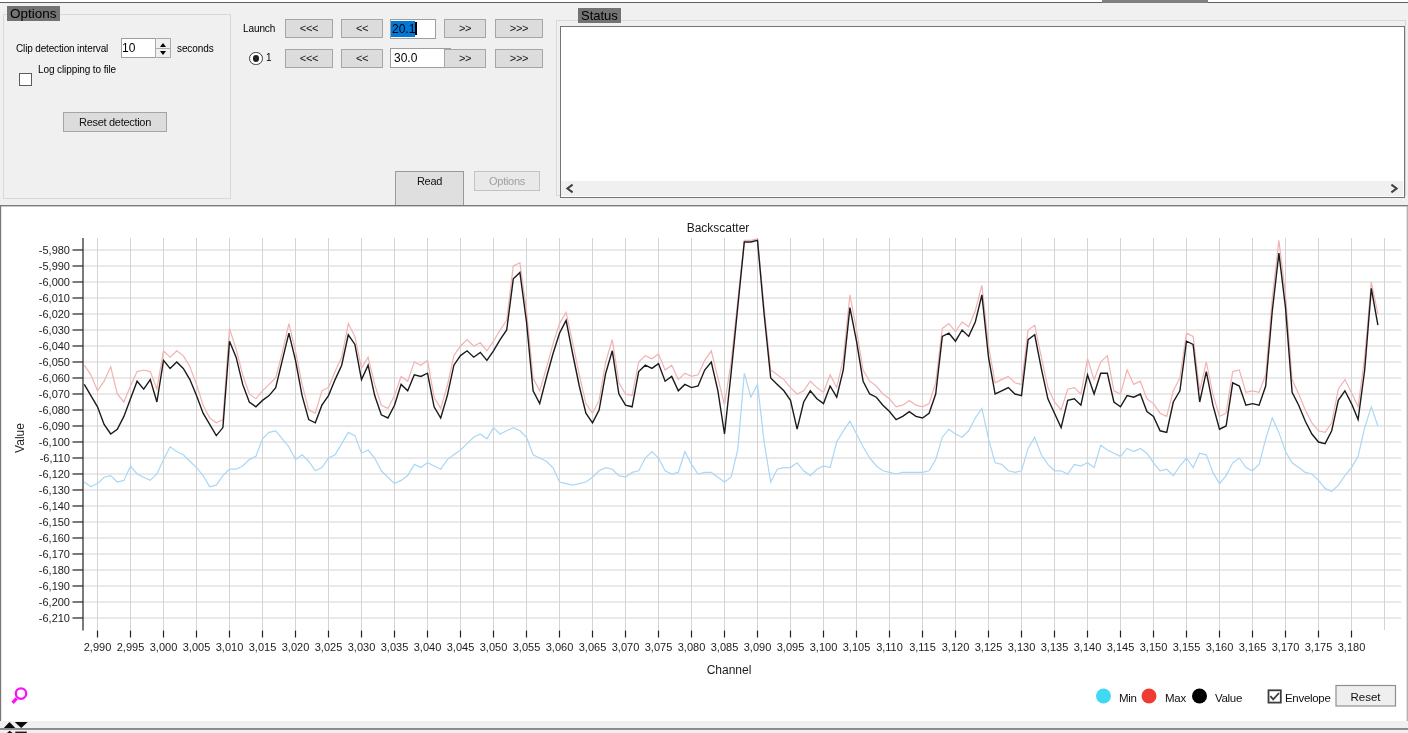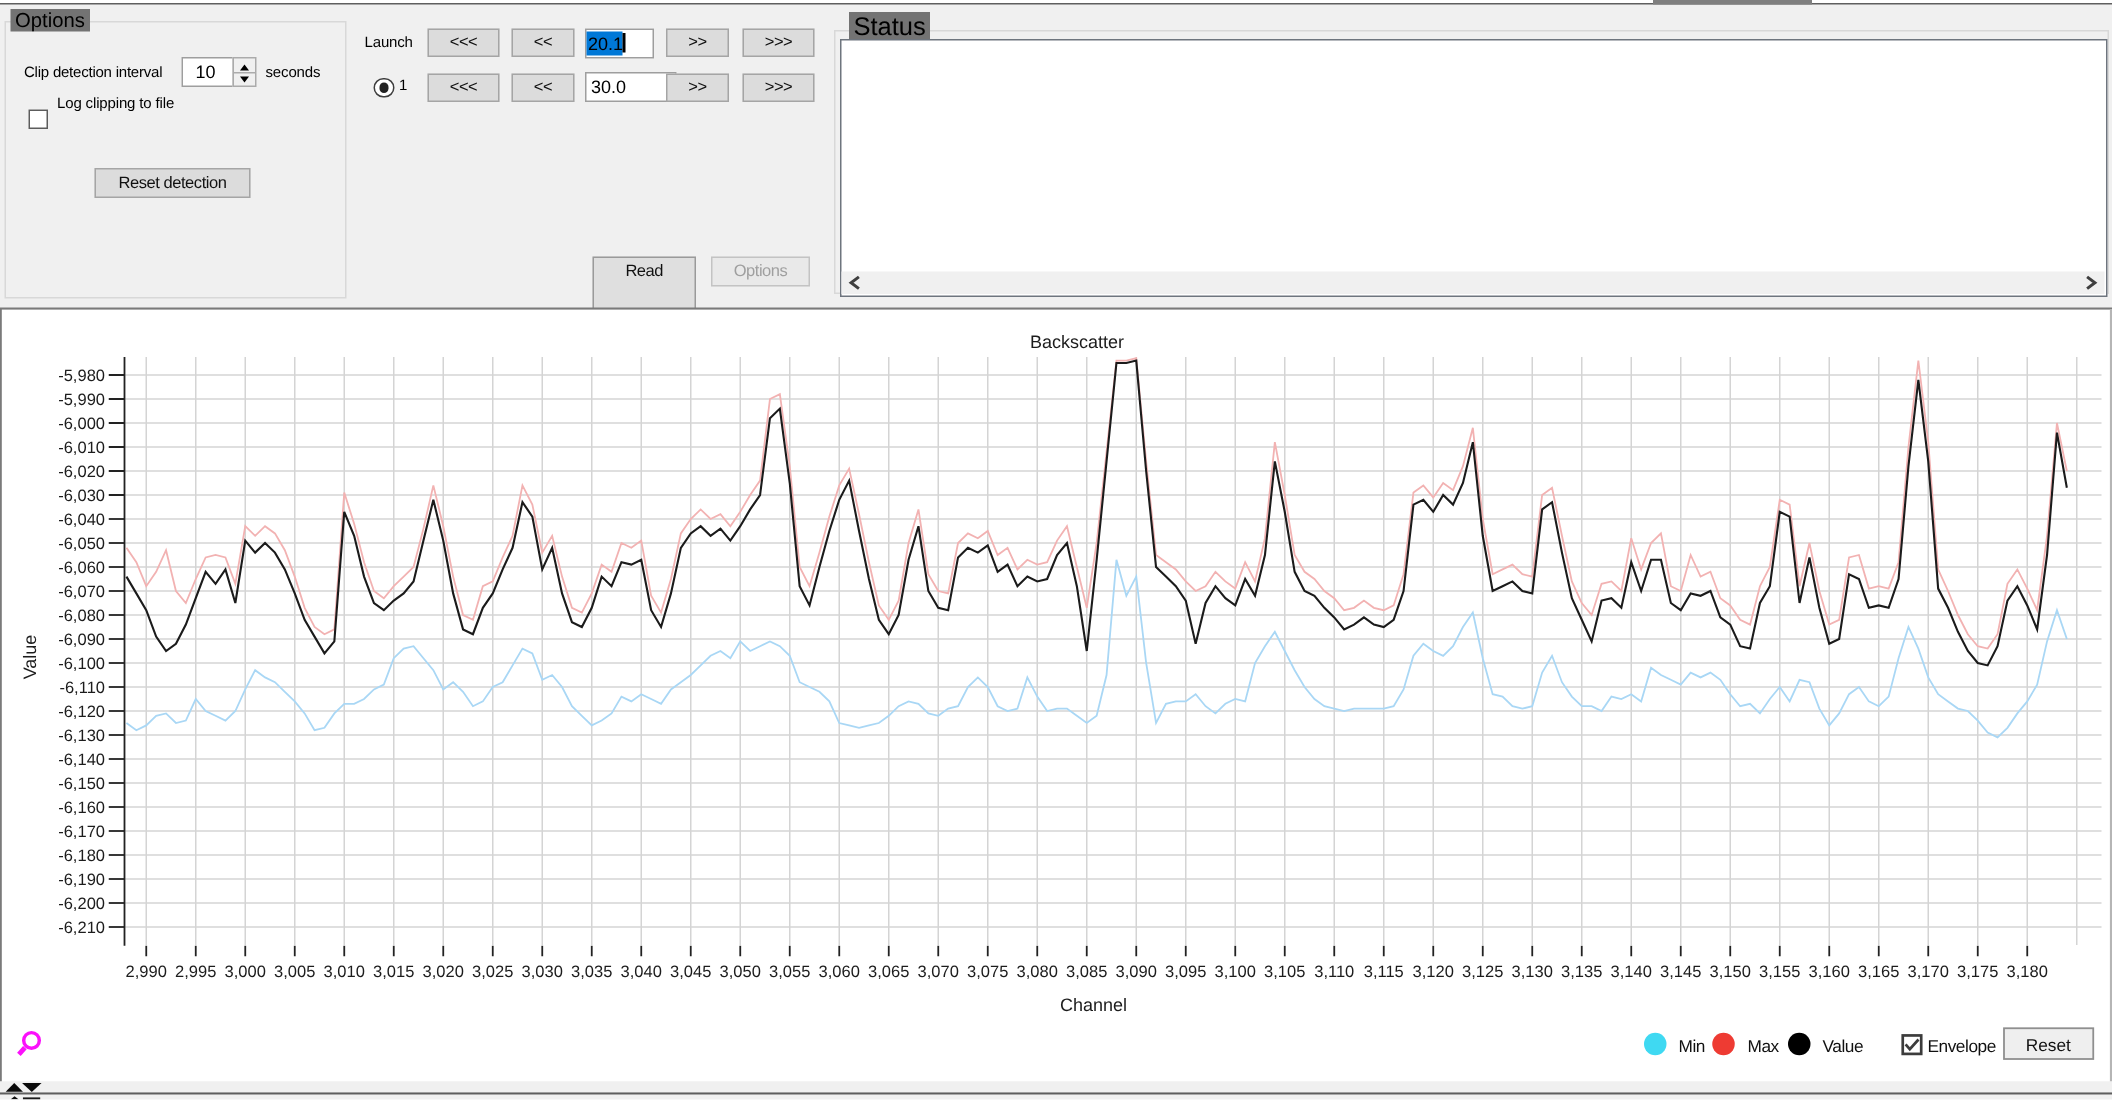--- a/index.html
+++ b/index.html
@@ -14,21 +14,21 @@
 <body>
 
 <div class="abs" style="left:0;top:0;width:1408px;height:2px;background:#fff"></div>
 <div class="abs" style="left:0;top:2px;width:1408px;height:1px;background:#5f5f5f"></div>
 <div class="abs" style="left:1102px;top:0;width:106px;height:3px;background:#7f7f7f"></div>
 
 <div class="grp" style="left:3px;top:14px;width:228px;height:185px">
     <span>Options</span>
   </div>
 <div class="lbl" style="left:16px;top:43px;letter-spacing:-0.15px">Clip detection interval</div>
-<div class="fld" style="left:121px;top:38px;width:35px;height:20px;text-align:center;line-height:19px;padding-right:3px">10</div>
+<div class="fld" style="left:121px;top:38px;width:35px;height:20px;text-align:left;line-height:19px;padding-right:3px">10</div>
 <div class="abs" style="left:155px;top:38px;width:16px;height:20px;background:#f0f0f0;border:1px solid #ababab">
   <div class="abs" style="left:0;top:9px;width:14px;height:1px;background:#ababab"></div>
   <div class="abs" style="left:4px;top:4px;width:0;height:0;border-left:3px solid transparent;border-right:3px solid transparent;border-bottom:4px solid #000"></div>
   <div class="abs" style="left:4px;top:12px;width:0;height:0;border-left:3px solid transparent;border-right:3px solid transparent;border-top:4px solid #000"></div>
   </div>
 <div class="lbl" style="left:177px;top:43px">seconds</div>
 <div class="abs" style="left:19px;top:73px;width:13px;height:13px;background:#fff;border:1.5px solid #5c5c5c"></div>
 <div class="lbl" style="left:38px;top:64px">Log clipping to file</div>
 <div class="btn" style="left:63px;top:112px;width:104px;height:20px;line-height:18px">Reset detection</div>
 
@@ -45,21 +45,21 @@
 <div class="btn" style="left:285px;top:48.5px;width:48px;height:19px;line-height:17px">&lt;&lt;&lt;</div>
 <div class="btn" style="left:341px;top:48.5px;width:42px;height:19px;line-height:17px">&lt;&lt;</div>
 <div class="fld" style="left:390px;top:48px;width:61px;height:20px;line-height:18px;padding-left:3px">30.0</div>
 <div class="btn" style="left:444px;top:48.5px;width:42px;height:19px;line-height:17px">&gt;&gt;</div>
 <div class="btn" style="left:495px;top:48.5px;width:48px;height:19px;line-height:17px">&gt;&gt;&gt;</div>
 
 <div class="btn" style="left:395px;top:171px;width:69px;height:36px;line-height:18px;background:#dfdfdf;border-color:#9a9a9a">Read</div>
 <div class="btn" style="left:474px;top:171px;width:66px;height:20px;line-height:18px;background:#e9e9e9;border-color:#c3c3c3;color:#9f9f9f">Options</div>
 
 <div class="grp" style="left:556px;top:20px;width:850px;height:176px">
-    <span style="font-size:17px;top:-13px;left:9px">Status</span>
+    <span style="font-size:13px;top:-13px;left:21px">Status</span>
   </div>
 <div class="abs" style="left:559.5px;top:26px;width:845px;height:171.5px;background:#fff;border:1.2px solid #6e757e"></div>
 <div class="abs" style="left:561px;top:181px;width:842px;height:15.3px;background:#f0f0f0"></div>
 <svg class="abs" style="left:565px;top:183px" width="11" height="11">
     <path d="M 7.6 1.6 L 2.4 5.5 L 7.6 9.4" fill="none" stroke="#3f3f3f" stroke-width="2"></path>
   </svg>
 <svg class="abs" style="left:1388px;top:183px" width="11" height="11">
     <path d="M 3.4 1.6 L 8.6 5.5 L 3.4 9.4" fill="none" stroke="#3f3f3f" stroke-width="2"></path>
   </svg>
 

